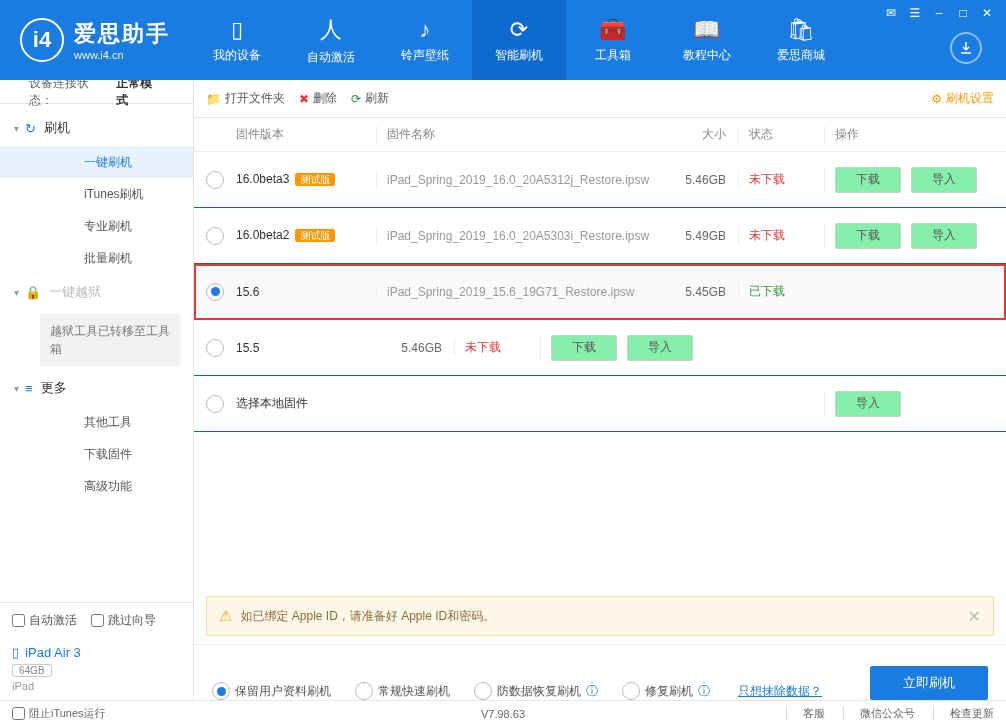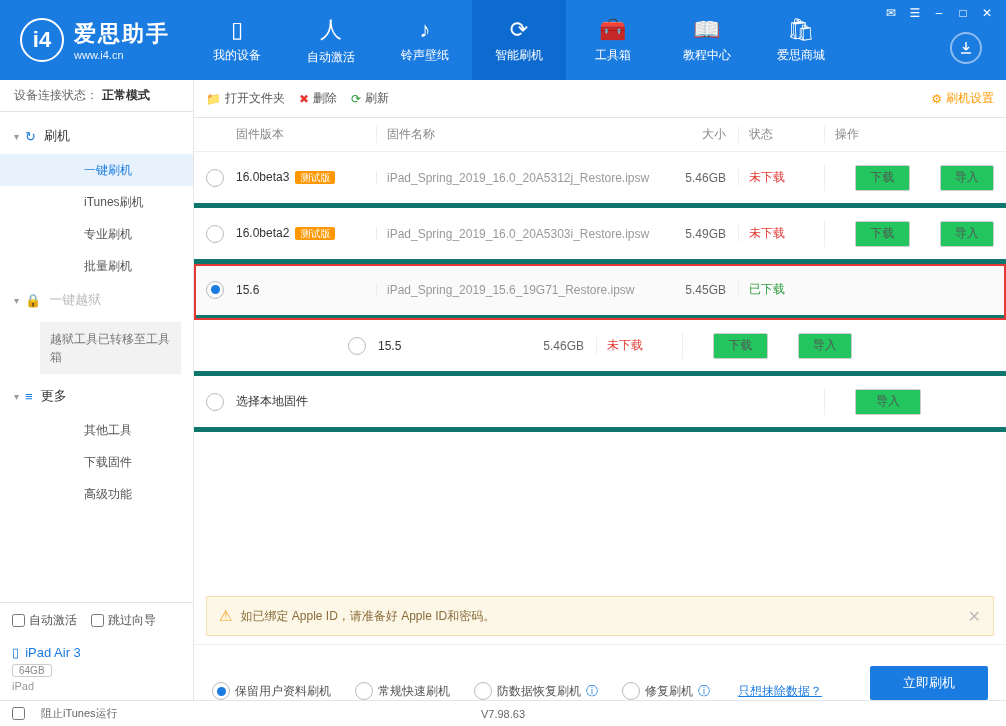--- a/index.html
+++ b/index.html
@@ -18,21 +18,21 @@
 .nav-tab-icon { font-size: 22px; margin-bottom: 4px; }
 .nav-tab-label { font-size: 12px; }
 
 .win-controls { position: absolute; top: 4px; right: 8px; display: flex; gap: 2px; }
 .win-btn { width: 22px; height: 18px; display: flex; align-items: center; justify-content: center; cursor: pointer; font-size: 12px; }
 .download-circ { position: absolute; right: 24px; top: 32px; width: 32px; height: 32px; border: 2px solid rgba(255,255,255,0.5); border-radius: 50%; display: flex; align-items: center; justify-content: center; cursor: pointer; }
 
 .body-area { display: flex; height: 620px; }
 
 .sidebar { width: 194px; border-right: 1px solid #e5e5e5; display: flex; flex-direction: column; }
-.conn-status { height: 32px; display: flex; align-items: center; padding: 0 14px; font-size: 12px; border-bottom: 1px solid #e5e5e5; color: #666; }
+.conn-status { height: 24px; display: flex; align-items: center; padding: 0 29px; font-size: 12px; border-bottom: 1px solid #e5e5e5; color: #666; }
 .conn-mode { color: #333; font-weight: bold; margin-left: 4px; }
 
 .side-list { flex: 1; overflow-y: auto; padding-top: 6px; }
 .side-cat { display: flex; align-items: center; height: 36px; padding: 0 14px; font-size: 13px; color: #333; cursor: pointer; }
 .side-cat .chev { margin-right: 6px; color: #999; font-size: 10px; }
 .side-cat .caticon { margin-right: 8px; color: #1a7be0; }
 .side-cat.disabled { color: #bbb; }
 .side-cat.disabled .caticon { color: #bbb; }
 .side-item { height: 32px; display: flex; align-items: center; padding-left: 84px; font-size: 12px; color: #555; cursor: pointer; text-align: center; }
 .side-item.active { background: #e8f2fd; color: #1a7be0; }
@@ -55,45 +55,45 @@
 
 .table-head { height: 34px; display: flex; align-items: center; font-size: 12px; color: #888; border-bottom: 1px solid #eee; padding: 0 12px; }
 .col-radio { width: 30px; }
 .col-ver { width: 140px; }
 .col-name { flex: 1; border-left: 1px solid #eee; padding-left: 10px; }
 .col-size { width: 78px; text-align: right; padding-right: 12px; }
 .col-state { width: 86px; border-left: 1px solid #eee; padding-left: 10px; }
 .col-act { width: 170px; border-left: 1px solid #eee; padding-left: 10px; }
 
 .rows { }
-.row { height: 56px; display: flex; align-items: center; padding: 0 12px; font-size: 12px; border-bottom: 5px solid #0f766e; justify-content: center; }
+.row { height: 56px; display: flex; align-items: center; padding: 0 12px; font-size: 12px; border-bottom: 1px solid #0f766e; }
 .row.highlight { outline: 2px solid #e53935; outline-offset: -2px; background: #fafafa; }
 .radio { width: 18px; height: 18px; border: 1px solid #bbb; border-radius: 50%; display: flex; align-items: center; justify-content: center; cursor: pointer; }
 .radio.on::after { content: ""; width: 9px; height: 9px; background: #1a7be0; border-radius: 50%; }
 .ver-txt { color: #333; }
 .beta-tag { background: #ff9800; color: #fff; font-size: 10px; padding: 1px 5px; border-radius: 2px; margin-left: 6px; }
 .file-name { color: #999; }
 .size-txt { color: #666; }
 .state-un { color: #e53935; }
 .state-dn { color: #2e9b3e; }
 .act-btns { display: flex; gap: 10px; }
-.btn { width: 66px; height: 26px; border: 1px solid #ccc; background: #22c55e; border-radius: 2px; font-size: 12px; color: #555; cursor: pointer; margin-left: 20px; }
+.btn { width: 66px; height: 26px; border: 1px solid #ccc; background: #86efac; border-radius: 2px; font-size: 12px; color: #555; cursor: pointer; }
 
 .notice { margin: 8px 12px 0; height: 40px; background: #fdf7e7; border: 1px solid #f0e0b0; display: flex; align-items: center; padding: 0 12px; font-size: 12px; color: #8a6d3b; }
 .notice .warn { color: #f5a623; margin-right: 8px; font-size: 15px; }
 .notice .close-n { margin-left: auto; color: #bbb; cursor: pointer; font-size: 16px; }
 
 .flash-bar { height: 56px; display: flex; align-items: flex-end; padding: 0 18px; font-size: 12px; gap: 24px; border-top: 1px solid #eee; margin-top: 8px; }
 .radio-opt { display: flex; align-items: center; gap: 5px; cursor: pointer; color: #555; }
 .radio-opt .help { color: #1a7be0; cursor: pointer; }
 .erase-link { color: #1a7be0; text-decoration: underline; cursor: pointer; margin-left: 4px; }
 .flash-btn { margin-left: auto; width: 118px; height: 34px; background: #1a7be0; color: #fff; border: none; border-radius: 2px; font-size: 13px; cursor: pointer; }
 
 .footer { height: 26px; border-top: 1px solid #e5e5e5; display: flex; align-items: center; padding: 0 12px; font-size: 11px; color: #666; }
-.footer .f-left { display: flex; align-items: center; gap: 16px; }
+.footer .f-left { display: flex; align-items: center; gap: 4px; }
 .footer .f-mid { margin-left: auto; margin-right: auto; position: absolute; left: 50%; transform: translateX(-50%); }
 .footer .f-right { margin-left: auto; display: flex; gap: 18px; }
 .footer .f-right span { cursor: pointer; border-left: 1px solid #ddd; padding-left: 16px; }
 
 svg { display: block; }
 </style>
 </head>
 <body>
 
 <div class="titlebar">
@@ -331,13 +331,18 @@
     </div>
   </div>
 </div>
 
 <div class="footer">
   <label class="f-left chk">
       <input type="checkbox" style="">
       <span>阻止iTunes运行</span>
     </label>
   <div class="f-mid">V7.98.63</div>
+  <div class="f-right">
+    <span>客服</span>
+    <span>微信公众号</span>
+    <span>检查更新</span>
+  </div>
 </div>
 
 </body></html>

